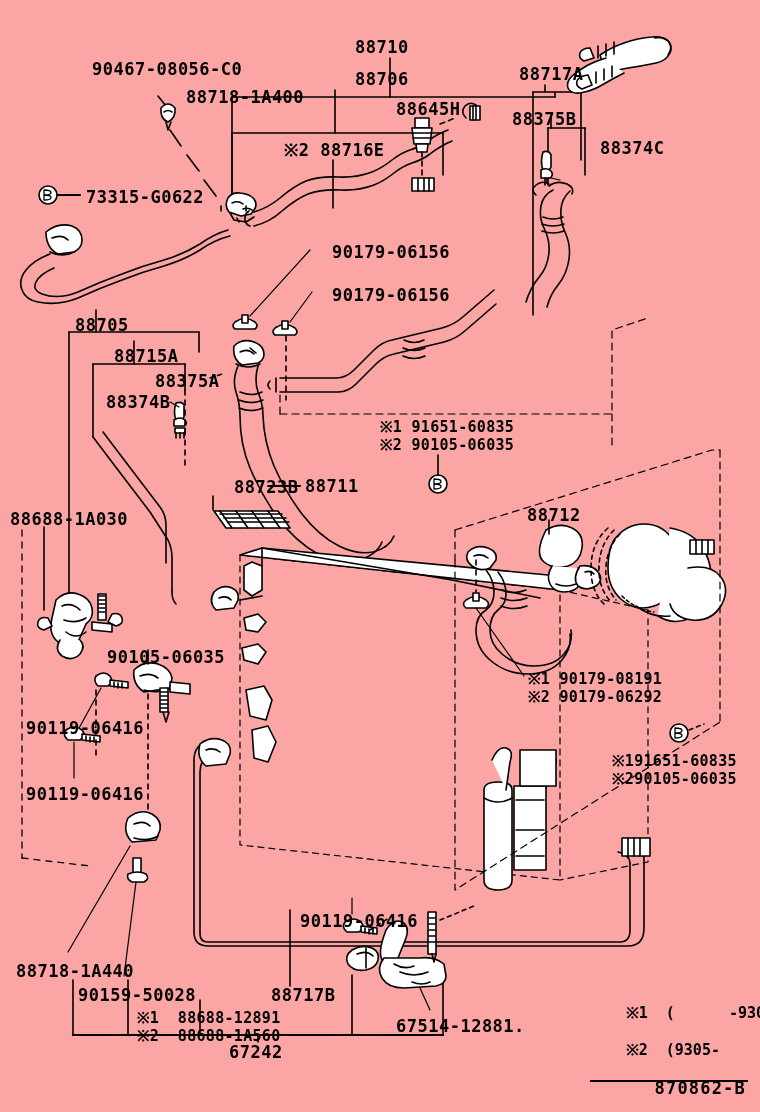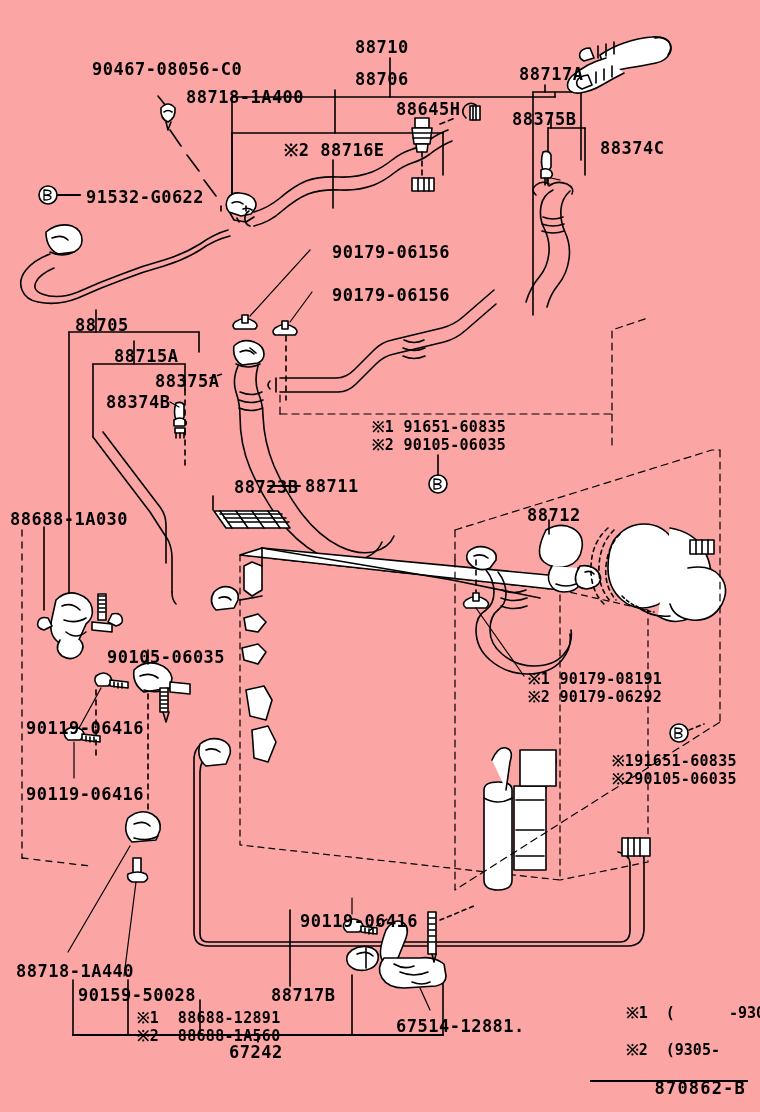--- a/index.html
+++ b/index.html
@@ -448,41 +448,41 @@
   <div id="labels">
       <div class="lbl" style="left: 355px; top: 38px;">88710</div>
       <div class="lbl" style="left: 92px; top: 60px; text-align: right;">90467-08056-C0</div>
       <div class="lbl" style="left: 355px; top: 70px;">88706</div>
       <div class="lbl" style="left: 519px; top: 65px;">88717A</div>
       <div class="lbl" style="left: 186px; top: 88px;">88718-1A400</div>
       <div class="lbl" style="left: 396px; top: 100px;">88645H</div>
       <div class="lbl" style="left: 512px; top: 110px;">88375B</div>
       <div class="lbl" style="left: 284px; top: 141px;">※2 88716E</div>
       <div class="lbl" style="left: 568px; top: 139px; margin-left: 32px;">88374C</div>
-      <div class="lbl" style="left: 86px; top: 188px;">91532-G0622</div>
+      <div class="lbl" style="left: 86px; top: 188px;">73315-G0622</div>
       <div class="lbl" style="left: 332px; top: 243px;">90179-06156</div>
       <div class="lbl" style="left: 332px; top: 286px;">90179-06156</div>
       <div class="lbl" style="left: 75px; top: 316px;">88705</div>
       <div class="lbl" style="left: 114px; top: 347px;">88715A</div>
       <div class="lbl" style="left: 155px; top: 372px;">88375A</div>
       <div class="lbl" style="left: 106px; top: 393px;">88374B</div>
       <div class="lbl" style="left: 186px; top: 478px; margin-left: 48px;">88723B</div>
       <div class="lbl" style="left: 305px; top: 477px;">88711</div>
       <div class="lbl" style="left: 527px; top: 506px;">88712</div>
       <div class="lbl" style="left: 10px; top: 510px;">88688-1A030</div>
       <div class="lbl" style="left: 107px; top: 648px;">90105-06035</div>
       <div class="lbl" style="left: 26px; top: 719px;">90119-06416</div>
       <div class="lbl" style="left: 26px; top: 785px;">90119-06416</div>
       <div class="lbl" style="left: 300px; top: 912px;">90119-06416</div>
       <div class="lbl" style="left: 16px; top: 962px;">88718-1A440</div>
       <div class="lbl" style="left: 78px; top: 986px;">90159-50028</div>
       <div class="lbl" style="left: 271px; top: 986px;">88717B</div>
       <div class="lbl" style="left: 396px; top: 1017px;">67514-12881.</div>
       <div class="lbl" style="left: 229px; top: 1043px;">67242</div>
-      <div class="lbl sm two" style="left: 372px; top: 418px;"><span>※1 91651-60835</span><br><span>※2 90105-06035</span></div>
+      <div class="lbl sm two" style="left: 380px; top: 418px;"><span>※1 91651-60835</span><br><span>※2 90105-06035</span></div>
       <div class="lbl sm two" style="left: 528px; top: 670px;"><span>※1 90179-08191</span><br><span>※2 90179-06292</span></div>
       <div class="lbl sm two" style="left: 612px; top: 752px;"><span>※191651-60835</span><br><span>※290105-06035</span></div>
       <div class="lbl sm two" style="left: 137px; top: 1009px;"><span>※1  88688-12891</span><br><span>※2  88688-1A560</span></div>
     </div>
 
   <div class="legend" style="left:590px;top:985px;">
     <span>※1  (      -9305)</span><br>
     <span>※2  (9305-     )</span>
     <span class="rule"></span>
   </div>

